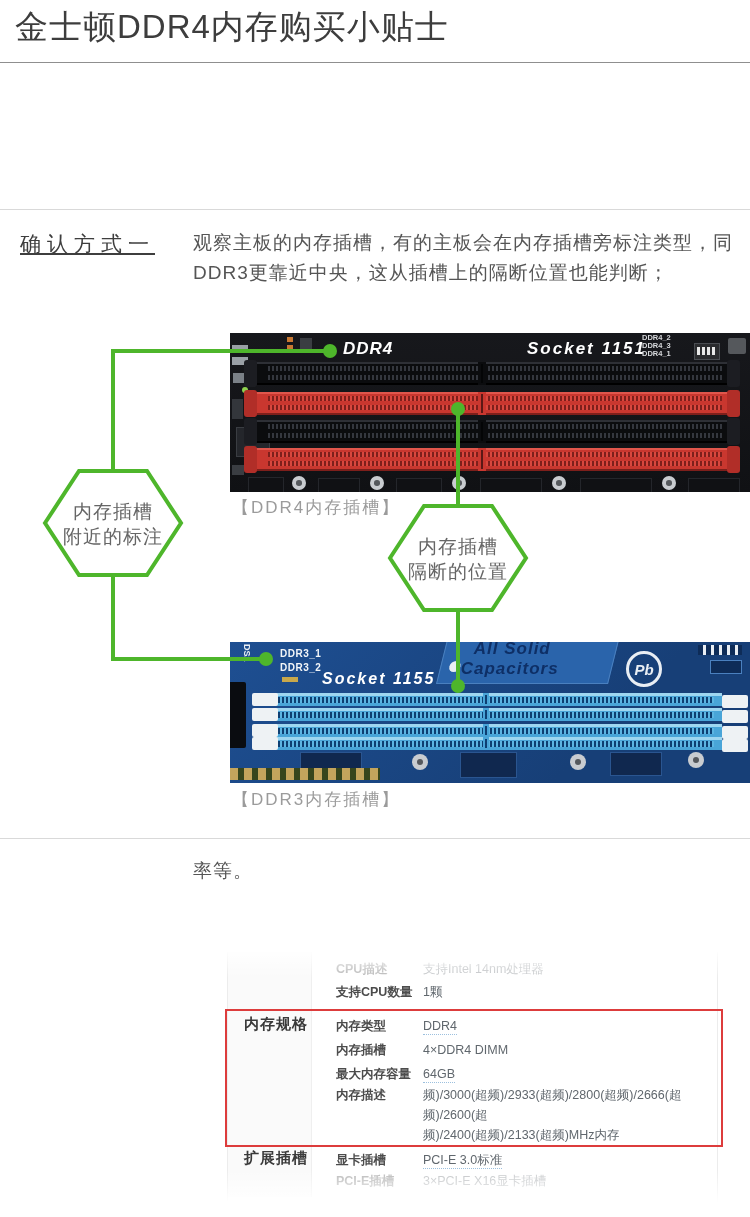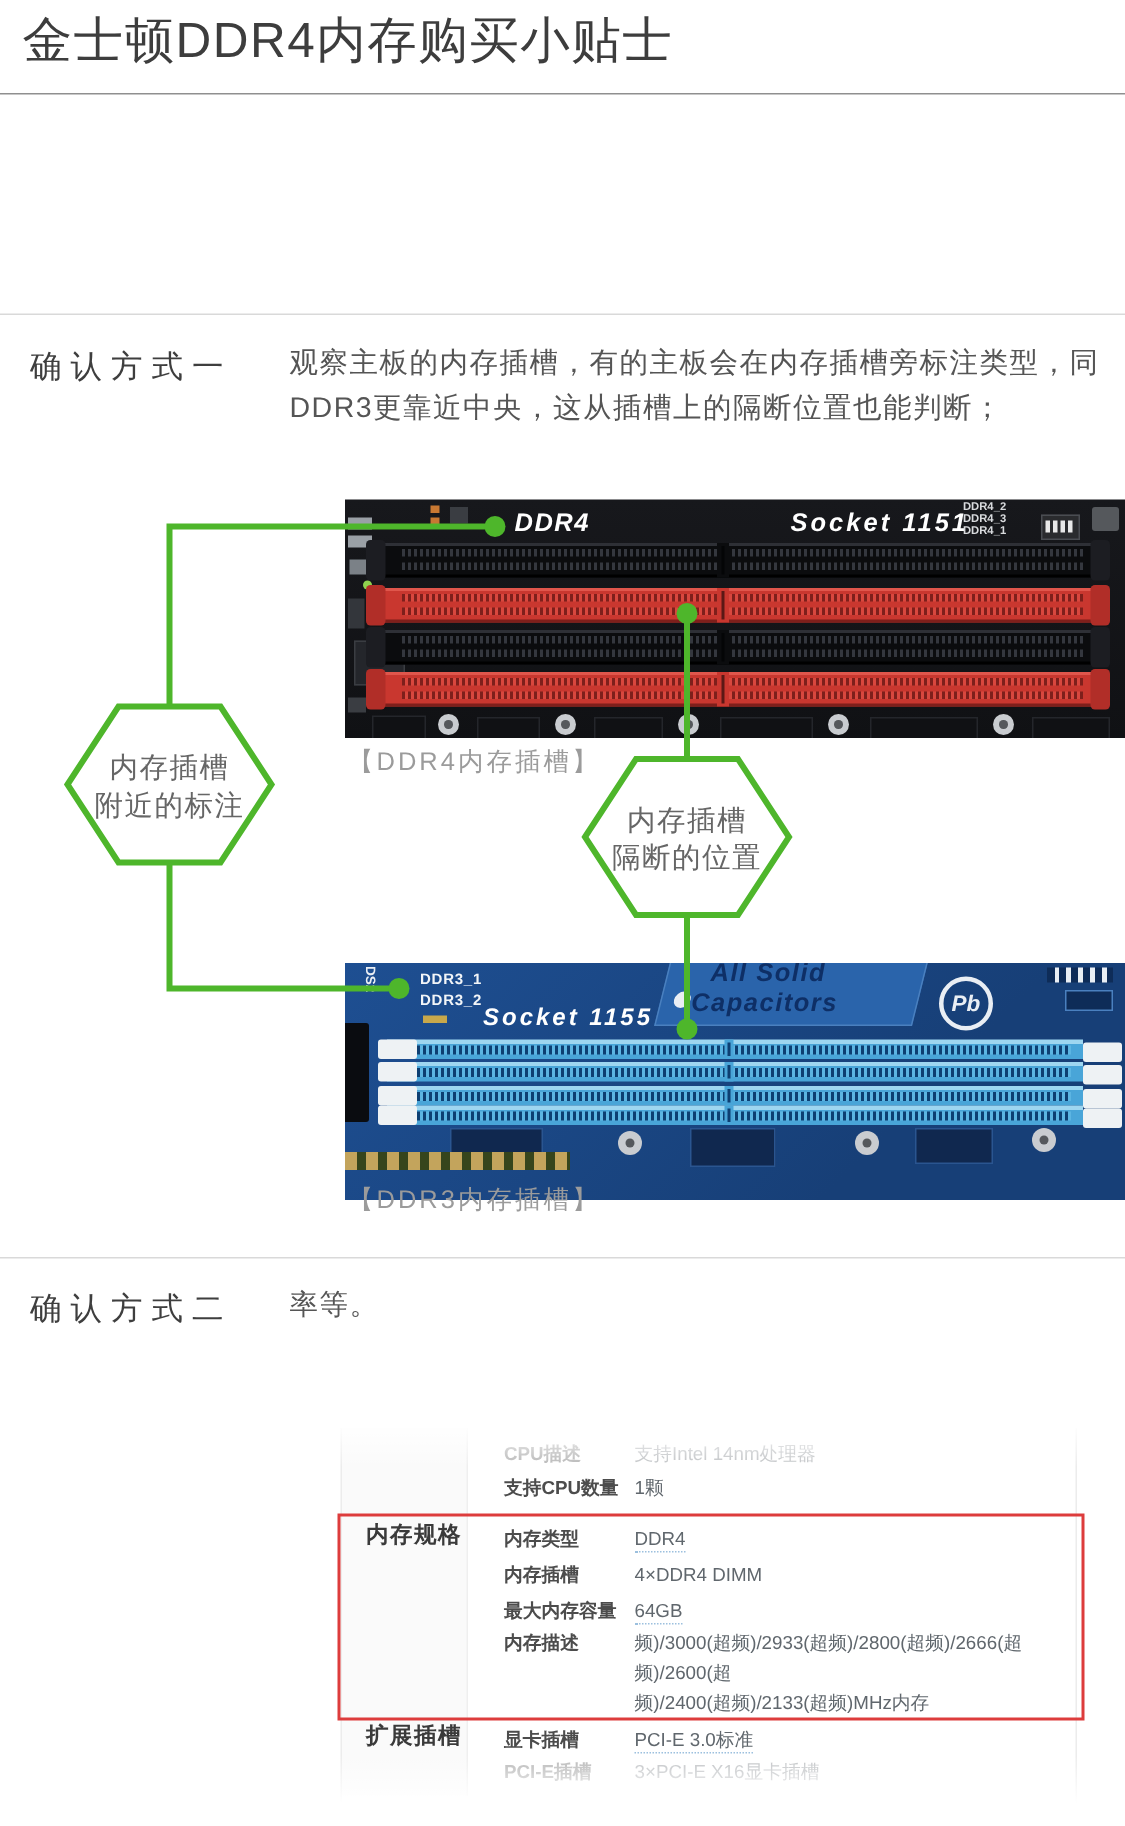--- a/index.html
+++ b/index.html
@@ -35,21 +35,21 @@
   .d4slot.red .notch{background:#c9372f;}
   .d4slot.black .notch{background:#0b0c0e;}
   .notch:after{content:"";position:absolute;left:3px;top:2px;bottom:2px;width:2px;background:rgba(0,0,0,.55);}
   .latch{position:absolute;top:-2px;width:13px;height:27px;border-radius:3px;z-index:3;}
   .d4slot.red .latch{background:#b12e28;}
   .d4slot.black .latch{background:#1c1d22;}
   .cap{position:absolute;border-radius:50%;background:#c9ccd0;}
   .cap:after{content:"";position:absolute;left:30%;top:30%;width:40%;height:40%;border-radius:50%;background:#55585c;}
   .chip{position:absolute;background:#101114;border:1px solid #24262b;}
   
-  .ddr3{left:230px;top:312px;width:520px;height:158px;
+  .ddr3{left:230px;top:312px;width:520px;height:141px;
         background:linear-gradient(135deg,#1e4f92,#173f77 70%);}
   .d3slot{position:absolute;left:28px;width:464px;height:13px;
           background:linear-gradient(180deg,#9ed6f0 0 3px,#49a5d8 3px);}
   .d3slot .pins{left:8px;right:8px;top:4px;height:6px;
           background:repeating-linear-gradient(90deg,#0d3f72 0 2px,#5cb5e2 2px 4px);}
   .d3slot .notch{width:6px;background:#49a5d8;}
   .d3slot .notch:after{left:2px;background:#0d3f72;}
   .wlatch{position:absolute;width:26px;height:13px;background:#eef2f4;border-radius:2px;z-index:3;}
   .navychip{position:absolute;background:#10284f;border:1px solid #2a5590;}
   .pb-circle{position:absolute;width:30px;height:30px;border:3px solid #e9eef4;border-radius:50%;
@@ -83,21 +83,21 @@
 <body>
 
 <div class="page">
 
   <div class="title">金士顿DDR4内存购买小贴士</div>
   <div class="rule-dark"></div>
 
 
   <div class="rule-light" style="top:209px;"></div>
 
-  <div class="sec-head" style="top:230px;">确认方式一</div>
+  <div class="sec-head" style="top:230px;text-decoration:underline;">确认方式一</div>
   <div class="sec-body" style="top:228px;">
     <div>观察主板的内存插槽，有的主板会在内存插槽旁标注类型，同</div>
     <div>DDR3更靠近中央，这从插槽上的隔断位置也能判断；</div>
   </div>
 
   <div class="figure">
 
     <div class="board ddr4">
       <div class="abs" style="left:57px;top:4px;width:6px;height:5px;background:#c87832;"></div>
       <div class="abs" style="left:57px;top:12px;width:6px;height:5px;background:#c87832;"></div>
@@ -238,21 +238,20 @@
       <polygon points="390,228 424,176 492,176 526,228 492,280 424,280" fill="#ffffff" stroke="#4eb62b" stroke-width="4"></polygon>
       <text x="458" y="223" text-anchor="middle" font-size="19" fill="#666" letter-spacing="1">内存插槽</text>
       <text x="458" y="248" text-anchor="middle" font-size="19" fill="#666" letter-spacing="1">隔断的位置</text>
       <path d="M458,280 L458,356" fill="none" stroke="#4eb62b" stroke-width="4"></path>
       <circle cx="458" cy="356" r="7" fill="#4eb62b"></circle>
     </svg>
   </div>
 
   <div class="rule-light" style="top:838px;"></div>
 
-  <div class="sec-head" style="top:858px;">确认方式二</div>
   <div class="sec-body" style="top:856px;">
     <div>率等。</div>
   </div>
 
   <div class="spec">
     <div class="spec-leftcol"></div>
 
     <div class="srow faded" style="top:9px;">
       <div class="s-label">CPU描述</div>
       <div class="s-value">支持Intel 14nm处理器</div>

